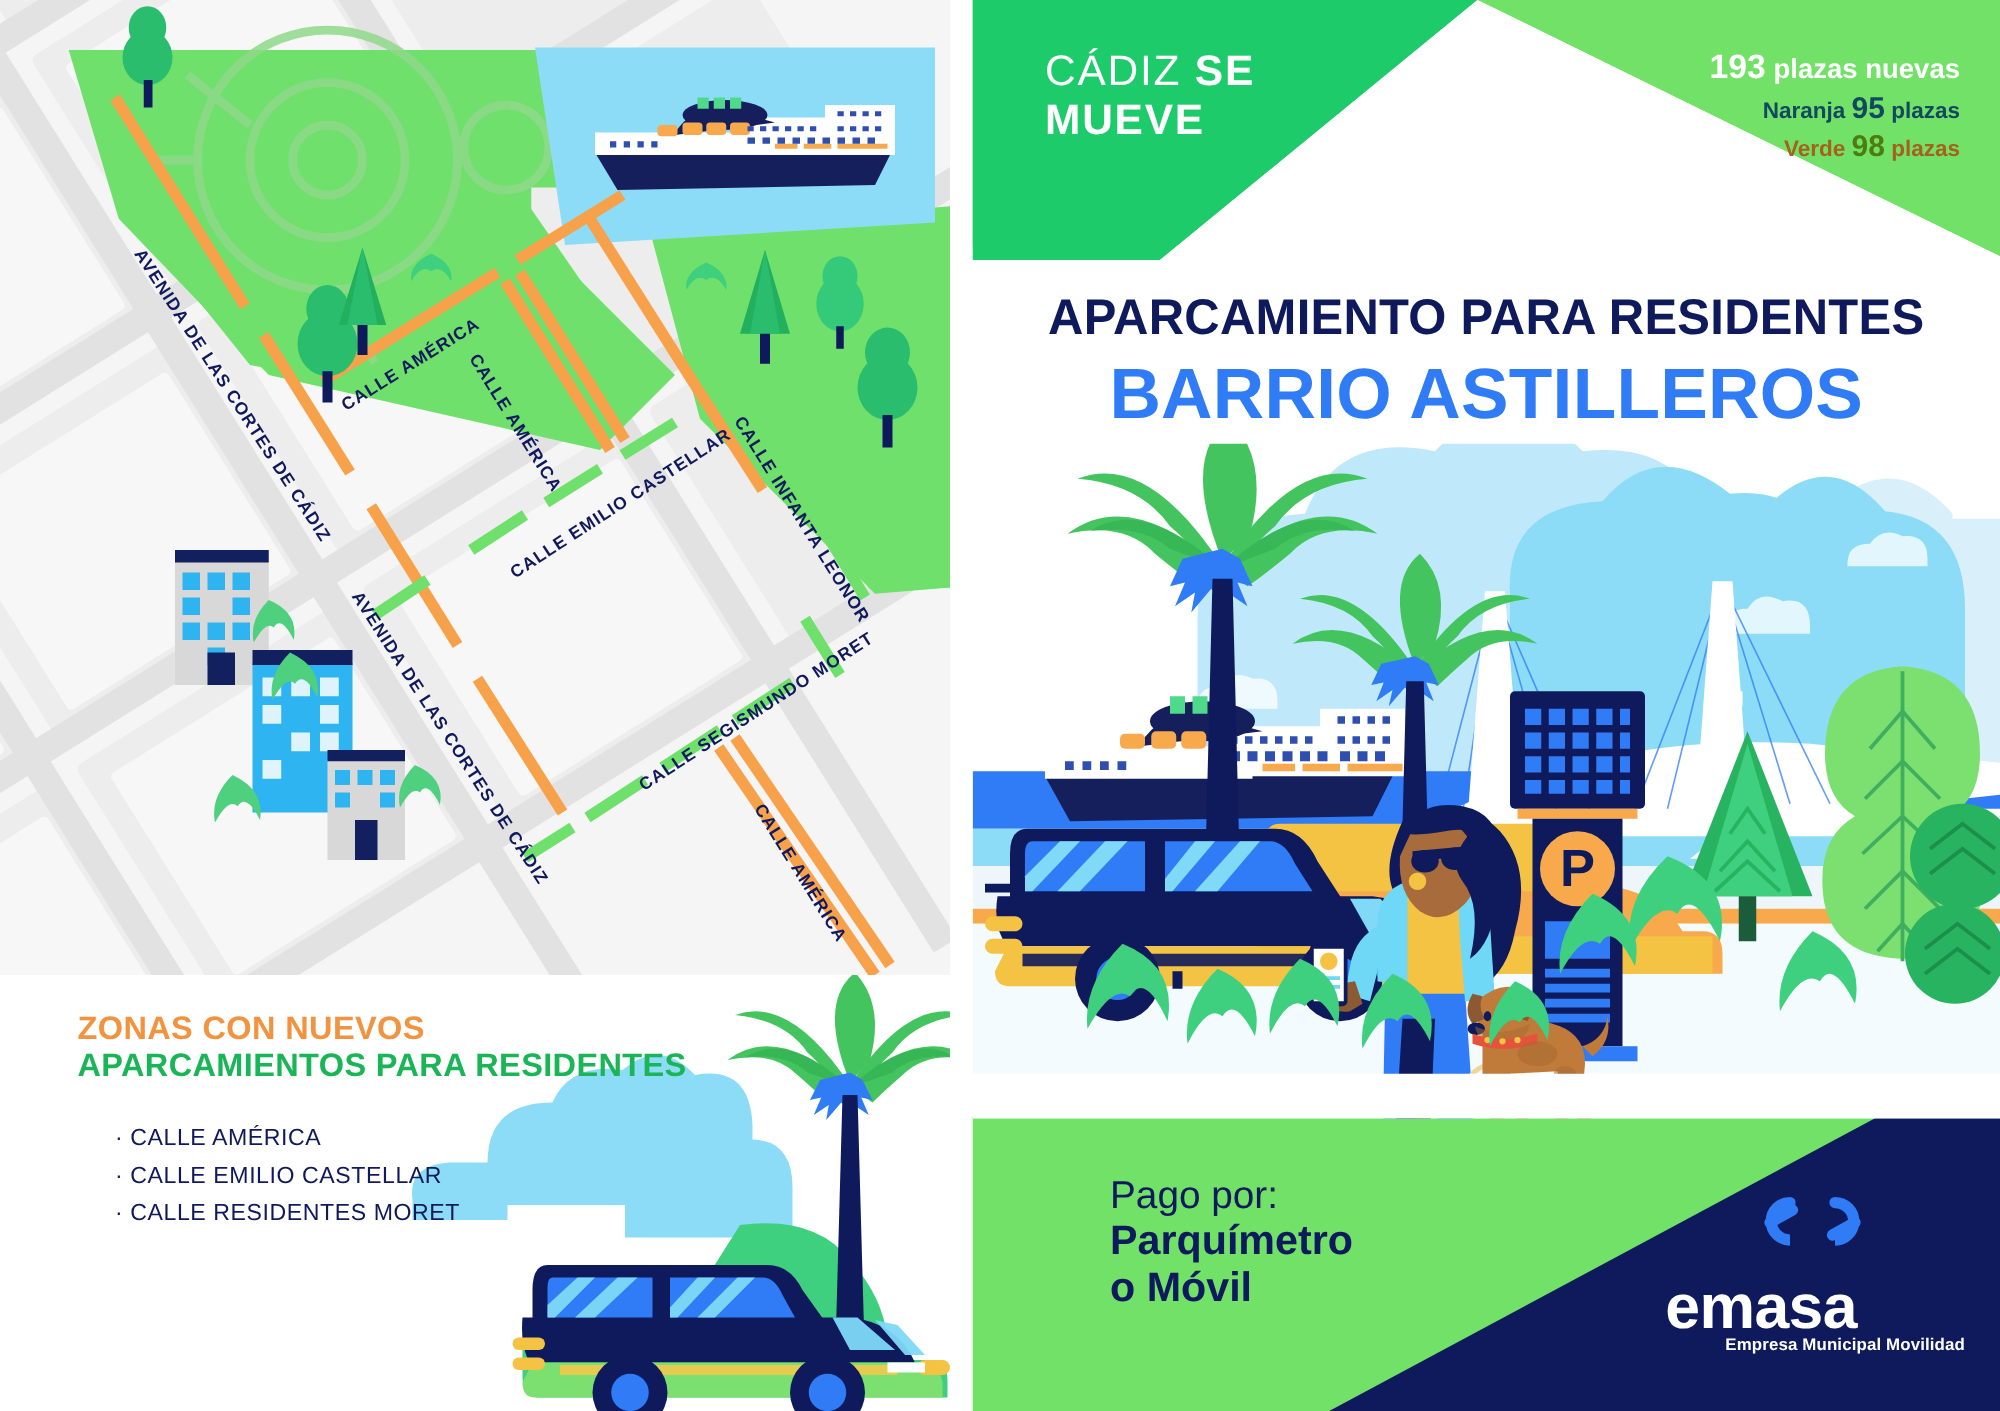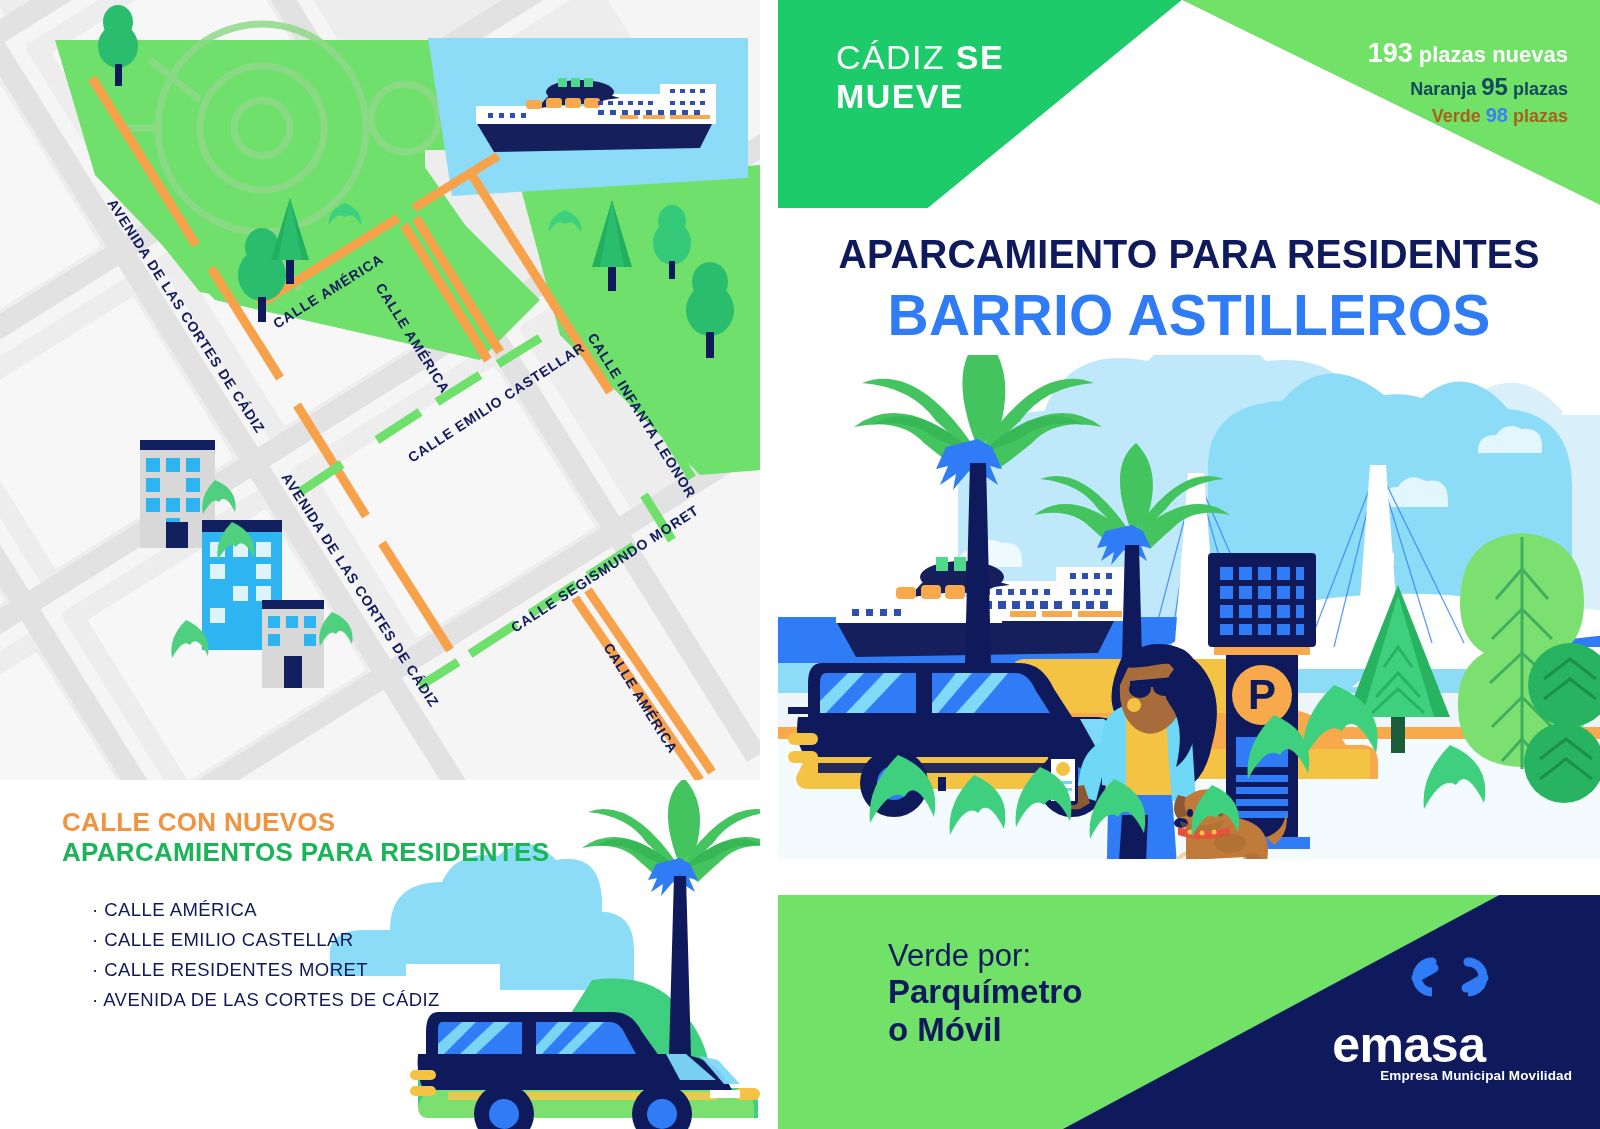--- a/index.html
+++ b/index.html
@@ -39,21 +39,21 @@
   #hdr-title .bold { font-weight:800; }
 
   #hdr-stats { position:absolute; right:32px; top:36px; text-align:right;
     z-index:4; line-height:1.3; }
   #hdr-stats .row { white-space:nowrap; }
   #hdr-stats .r1 { color:#ffffff; font-size:22px; font-weight:800; }
   #hdr-stats .r1 .n { font-size:27px; }
   #hdr-stats .r2 { color:#13495e; font-size:18px; font-weight:800; }
   #hdr-stats .r2 .n { font-size:24px; color:#13495e; }
   #hdr-stats .r3 { color:#a4621b; font-size:18px; font-weight:800; }
-  #hdr-stats .r3 .n { font-size:20px; color:#3b82f6;text-align:right; }
+  #hdr-stats .r3 .n { font-size:24px; color:#4d7c0f;text-align:right; }
 
   #eyebrow { position:absolute; left:0; top:196px; width:822px; text-align:center;
     font-size:25px; font-weight:800; letter-spacing:1.4px; z-index:4; }
   #eyebrow .naranja { color:#f59335; }
   #eyebrow .amp { color:#0f1a5c; }
   #eyebrow .verde { color:#25c26b; }
 
   #h1 { position:absolute; left:0; top:232px; width:822px; text-align:center;
     color:#0f1a5c; font-size:40px; font-weight:800; letter-spacing:.2px; z-index:4;
     transform:scaleX(0.98); }
@@ -399,28 +399,27 @@
         <g fill="#f5c343">
           <rect x="-8" y="78" width="26" height="10" rx="5"></rect>
           <rect x="-8" y="94" width="26" height="10" rx="5"></rect>
           <rect x="316" y="96" width="26" height="12" rx="6"></rect>
         </g>
         <rect x="292" y="98" width="30" height="8" fill="#ffffff"></rect>
       </g>
     </svg>
 
     <div id="legend-title">
-      <span class="l1">CALLE CON NUEVOS</span>
+      <span class="l1">ZONAS CON NUEVOS</span>
       <span class="l2">APARCAMIENTOS PARA RESIDENTES</span>
     </div>
     <ul id="street-list">
       <li>· CALLE AMÉRICA</li>
       <li>· CALLE EMILIO CASTELLAR</li>
       <li>· CALLE RESIDENTES MORET</li>
-      <li>· AVENIDA DE LAS CORTES DE CÁDIZ</li>
     </ul>
   </div>
 
   <div id="right-panel">
 
     <svg width="822" height="200" style="position:absolute;left:0;top:0;z-index:1;">
       <rect x="0" y="0" width="822" height="200" fill="#72e168"></rect>
       <path d="M 0 0 L 400 0 L 122 196 L 0 196 Z" fill="#1ecb6b"></path>
       <path d="M 400 0 L 822 0 L 822 196 L 140 196 Z" fill="#72e168"></path>
       <path d="M 402 0 L 150 196 L 822 196 L 822 104 Z" fill="#ffffff" opacity="0"></path>
@@ -833,21 +832,21 @@
         <rect x="32" y="86" width="32" height="68" rx="4" fill="#0f1a5c"></rect>
         <rect x="35" y="90" width="26" height="62" fill="#8ddcf7"></rect>
         <circle cx="48" cy="104" r="9" fill="#f7a94b"></circle>
         <rect x="38" y="120" width="20" height="4" fill="#ffffff"></rect>
         <rect x="38" y="128" width="20" height="4" fill="#ffffff"></rect>
         <rect x="38" y="136" width="14" height="4" fill="#ffffff"></rect>
       </g>
     </svg>
 
     <div id="pay-text">
-      <div class="p1">Verde por:</div>
+      <div class="p1">Pago por:</div>
       <div class="p2">Parquímetro</div>
       <div class="p3">o Móvil</div>
     </div>
 
     <div id="logo-block">
       <svg width="100" height="60" viewBox="0 0 100 60">
         <g fill="none" stroke="#2f7cf6" stroke-width="9" stroke-linecap="round">
           <path d="M 30 16 A 15 15 0 1 0 30 46 A 15 15 0 1 1 30 16"></path>
           <path d="M 66 16 A 15 15 0 1 1 66 46 A 15 15 0 1 0 66 16"></path>
         </g>

